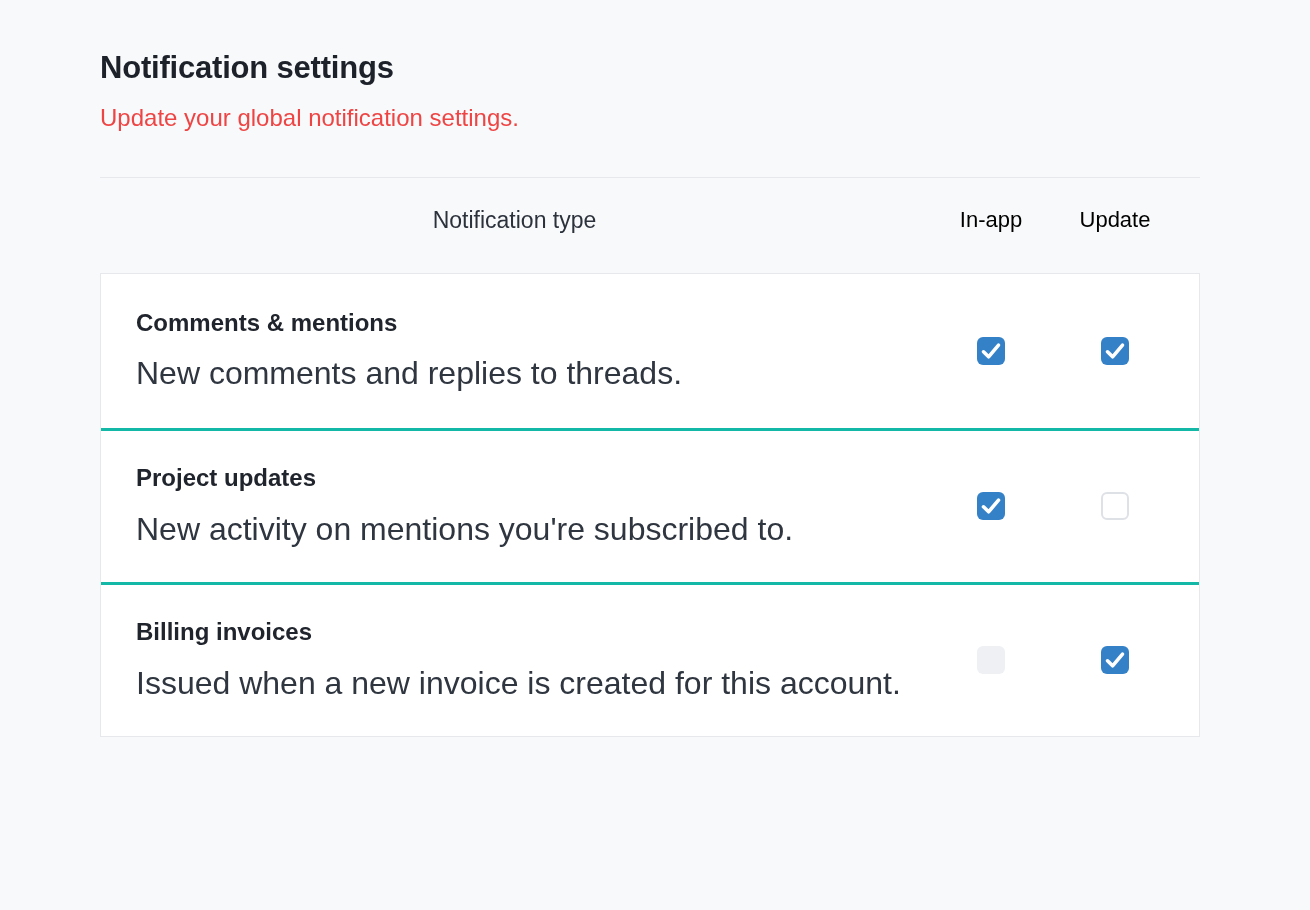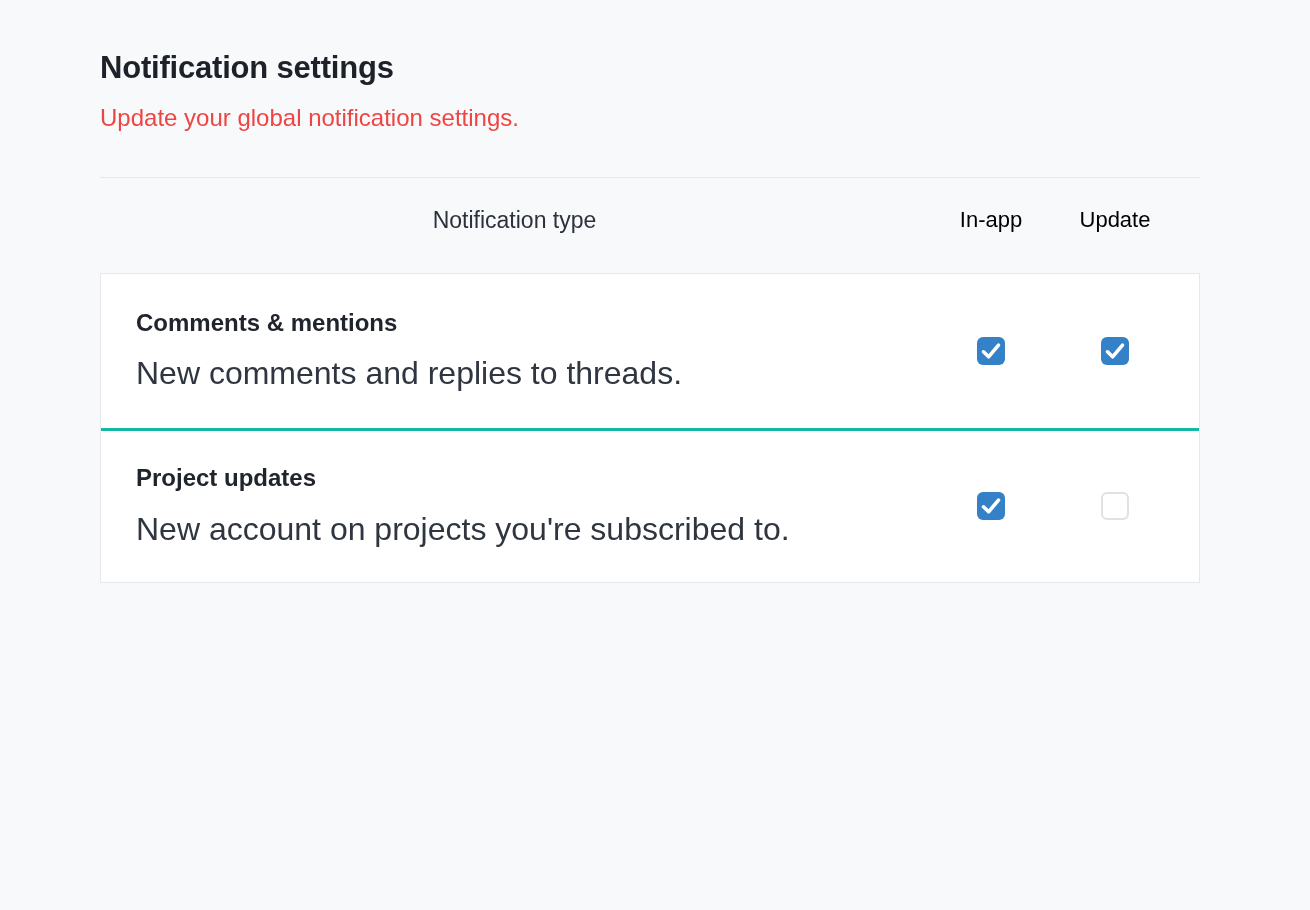--- a/index.html
+++ b/index.html
@@ -131,31 +131,49 @@
           <svg width="28" height="28" viewBox="0 0 28 28">
               <path d="M6.5 14.8 L11.6 19.8 L21.5 8.2" fill="none" stroke="#ffffff" stroke-width="3.6" stroke-linecap="round" stroke-linejoin="round"></path>
             </svg>
         </div>
       </div>
     </div>
 
     <div class="row">
       <div class="row-text">
         <div class="row-title">Project updates</div>
-        <div class="row-desc">New account on projects you're subscribed to.</div>
+        <div class="row-desc">New activity on mentions you're subscribed to.</div>
       </div>
       <div class="col">
         <div class="checkbox state-checked" role="checkbox" aria-checked="true">
           <svg width="28" height="28" viewBox="0 0 28 28">
               <path d="M6.5 14.8 L11.6 19.8 L21.5 8.2" fill="none" stroke="#ffffff" stroke-width="3.6" stroke-linecap="round" stroke-linejoin="round"></path>
             </svg>
         </div>
       </div>
       <div class="col">
         <div class="checkbox state-unchecked" role="checkbox" aria-checked="false">
           
         </div>
       </div>
     </div>
 
+    <div class="row">
+      <div class="row-text">
+        <div class="row-title">Billing invoices</div>
+        <div class="row-desc">Issued when a new invoice is created for this account.</div>
+      </div>
+      <div class="col">
+        <div class="checkbox state-disabled" role="checkbox" aria-checked="false" aria-disabled="true">
+          
+        </div>
+      </div>
+      <div class="col">
+        <div class="checkbox state-checked" role="checkbox" aria-checked="true">
+          <svg width="28" height="28" viewBox="0 0 28 28">
+              <path d="M6.5 14.8 L11.6 19.8 L21.5 8.2" fill="none" stroke="#ffffff" stroke-width="3.6" stroke-linecap="round" stroke-linejoin="round"></path>
+            </svg>
+        </div>
+      </div>
+    </div>
 
   </div>
 </div>
 
 </body></html>

